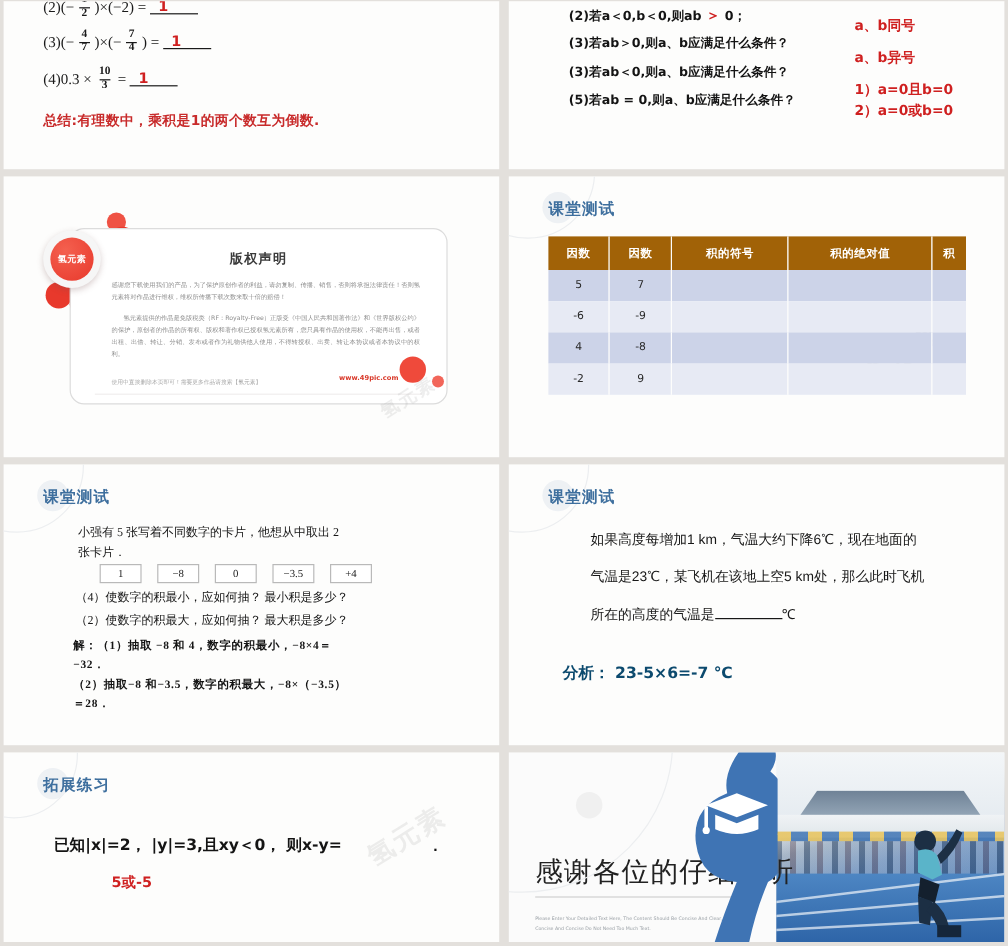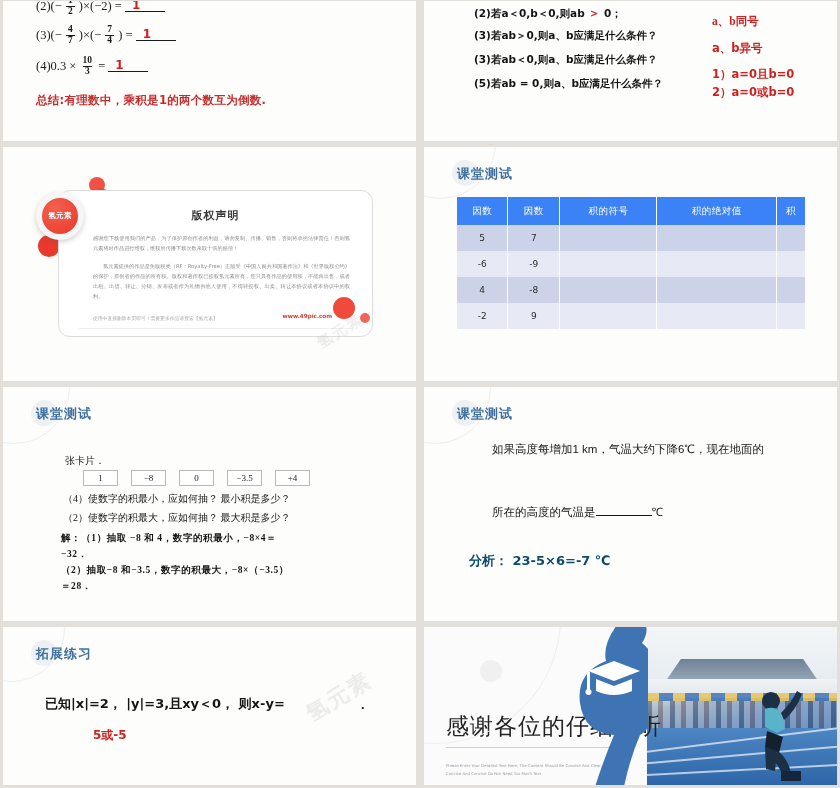--- a/index.html
+++ b/index.html
@@ -202,24 +202,24 @@
   
   table.qt {
     position: absolute;
     left: 33px; top: 50px;
     width: 348px;
     border-collapse: collapse;
     font-family: "DejaVu Sans", sans-serif;
     z-index: 3;
   }
   table.qt th {
-    background: #3b82f6;
+    background: #a16207;
     color: #fff;
     font-size: 9.5px;
-    font-weight: normal;
+    font-weight: bold;
     height: 26px;
     border-right: 1px solid #fdfdfc;
     letter-spacing: .5px;
   }
   table.qt th:last-child { border-right: none; }
   table.qt td {
     height: 24px;
     text-align: center;
     font-size: 9px;
     color: #2a2a2a;
@@ -450,21 +450,21 @@
   <div class="slide">
     <div class="q" style="left:50px; top:4px;">
       <span>(2)若a＜0,b＜0,则ab</span>
       <span class="gt">＞</span>
       <span>0；</span>
     </div>
     <div class="q" style="left:50px; top:28px;">(3)若ab＞0,则a、b应满足什么条件？</div>
     <div class="q" style="left:50px; top:52px;">(3)若ab＜0,则a、b应满足什么条件？</div>
     <div class="q" style="left:50px; top:76px;">(5)若ab = 0,则a、b应满足什么条件？</div>
 
-    <div class="ans-r" style="left:288px; top:13px;font-family:Liberation Serif, serif;">a、b同号</div>
+    <div class="ans-r" style="left:288px; top:13px;">a、b同号</div>
     <div class="ans-r" style="left:288px; top:40px;">a、b异号</div>
     <div class="ans-r" style="left:288px; top:66px;">1）a=0且b=0</div>
     <div class="ans-r" style="left:288px; top:84px;">2）a=0或b=0</div>
   </div>
 
   <div class="slide">
 
     <div class="dot" style="left:86px; top:30px; width:16px; height:16px; background:#ef5244;"></div>
     <div class="dot" style="left:86px; top:42px; width:26px; height:26px; background:#e8392c;"></div>
     <div class="dot" style="left:35px; top:88px; width:22px; height:22px; background:#e8392c;"></div>
@@ -536,20 +536,21 @@
     </table>
 
     <div class="wm" style="left:290px; top:135px;">氢元素</div>
   </div>
 
   <div class="slide">
     <div class="arc" style="left:-45px; top:-55px; width:110px; height:110px;"></div>
     <div class="heading-circle" style="left:28px; top:13px;"></div>
     <div class="heading" style="left:33px; top:18px;">课堂测试</div>
 
+    <div class="body-serif" style="left:62px; top:50px;">小强有 5 张写着不同数字的卡片，他想从中取出 2</div>
     <div class="body-serif" style="left:62px; top:66px;">张卡片．</div>
 
     <div class="cards">
       <div class="card">1</div>
       <div class="card">−8</div>
       <div class="card">0</div>
       <div class="card">−3.5</div>
       <div class="card">+4</div>
     </div>
 
@@ -561,20 +562,21 @@
     <div class="hand" style="left:58px; top:177px;">（2）抽取−8 和−3.5，数字的积最大，−8×（−3.5）</div>
     <div class="hand" style="left:58px; top:193px;">＝28．</div>
   </div>
 
   <div class="slide">
     <div class="arc" style="left:-45px; top:-55px; width:110px; height:110px;"></div>
     <div class="heading-circle" style="left:28px; top:13px;"></div>
     <div class="heading" style="left:33px; top:18px;">课堂测试</div>
 
     <div class="t-line" style="top:55px;">如果高度每增加1 km，气温大约下降6℃，现在地面的</div>
+    <div class="t-line" style="top:86px;">气温是23℃，某飞机在该地上空5 km处，那么此时飞机</div>
     <div class="t-line" style="top:117px;text-align:right;">
       <span>所在的高度的气温是</span><span class="t-blank"></span><span>℃</span>
     </div>
     <div class="t-ana">分析： 23-5×6=-7 ℃</div>
   </div>
 
   <div class="slide">
     <div class="arc" style="left:-45px; top:-52px; width:105px; height:105px;"></div>
     <div class="heading-circle" style="left:28px; top:13px;"></div>
     <div class="heading" style="left:33px; top:18px;">拓展练习</div>

